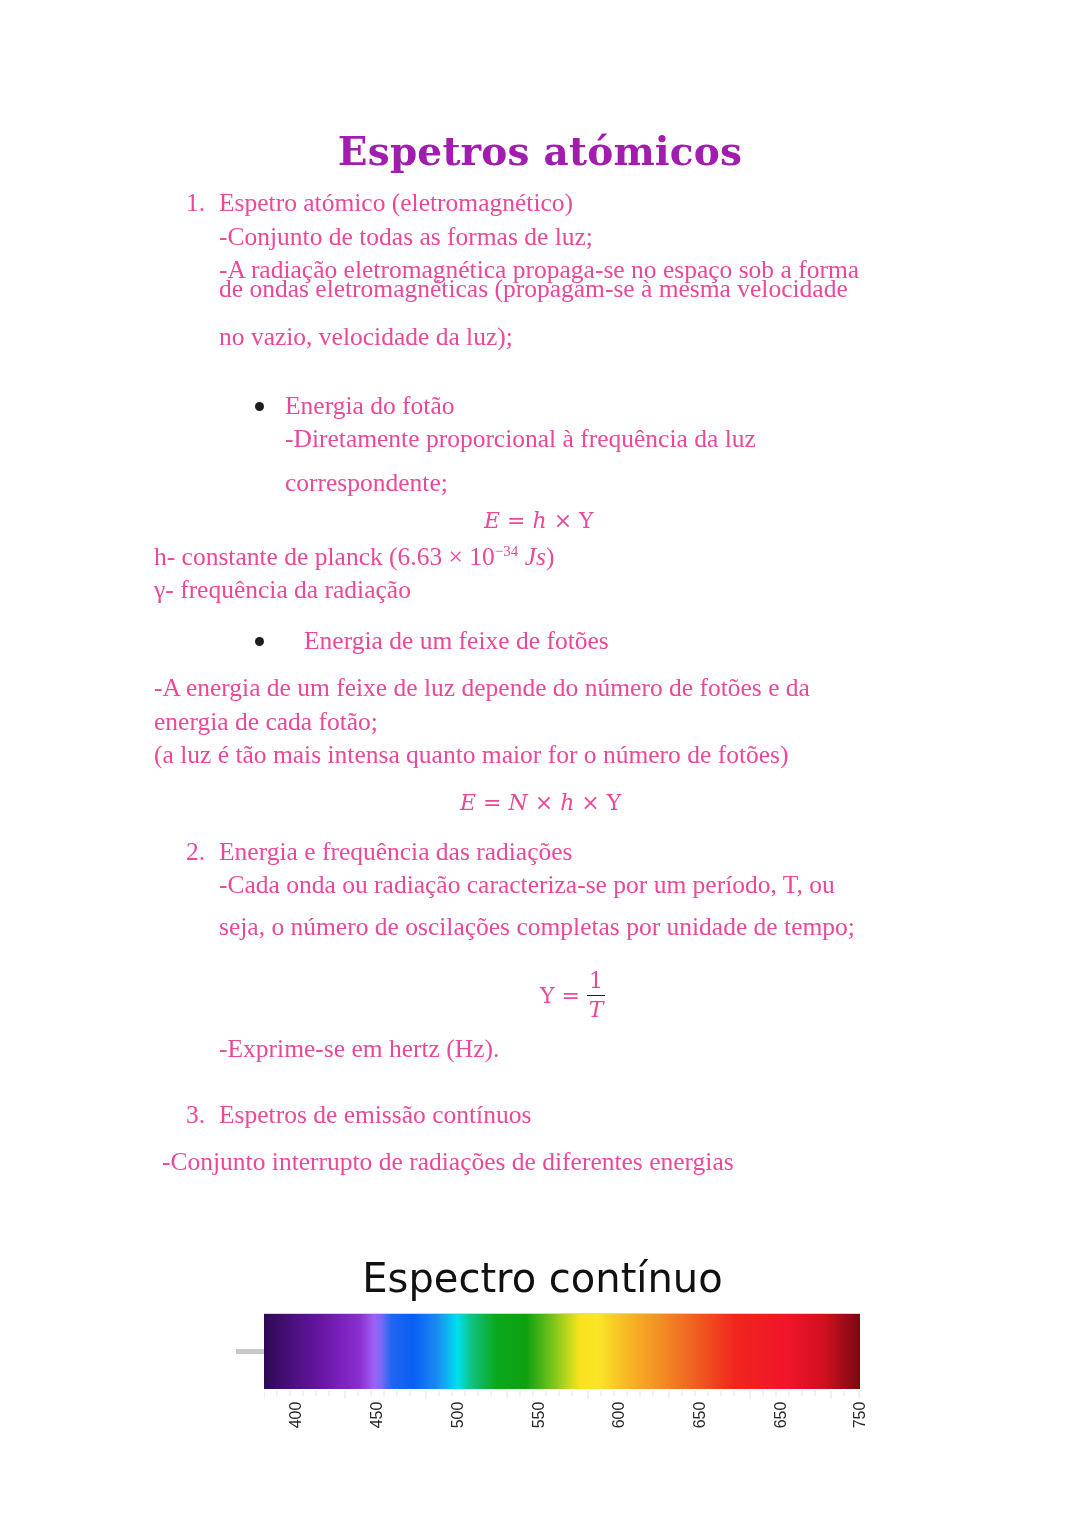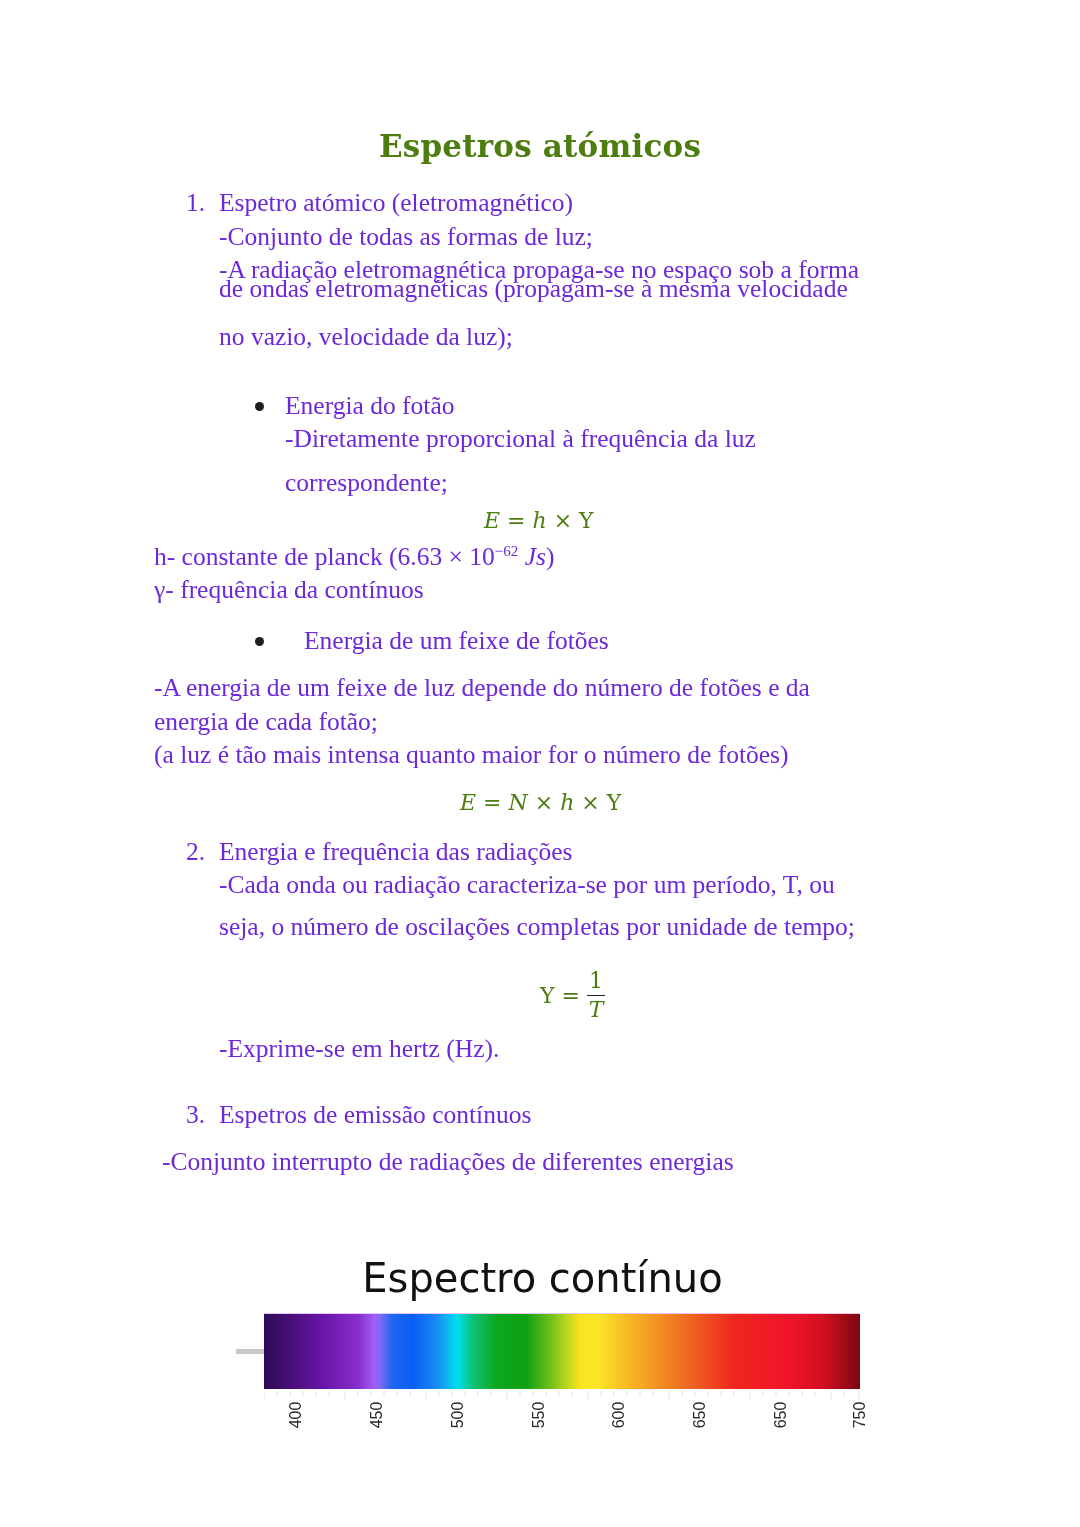--- a/index.html
+++ b/index.html
@@ -5,28 +5,28 @@
     html, body { margin: 0; padding: 0; background: #ffffff; }
     body {
       width: 1080px; height: 1527px; position: relative; overflow: hidden;
       font-family: "DejaVu Serif", "Liberation Serif", serif;
       color: #1a1a1a;
     }
     .abs { position: absolute; white-space: nowrap; }
     .title {
       left: 0; width: 1080px; top: 128px; text-align: center;
       font-family: "DejaVu Serif", serif; font-weight: bold;
-      font-size: 31px; color: #4d7c0f; letter-spacing: 0.2px;
+      font-size: 39px; color: #a21caf; letter-spacing: 0.2px;
     }
-    .txt { font-family: "Liberation Serif", serif; font-size: 25.5px; line-height: 33.5px; color: #6d28d9; }
+    .txt { font-family: "Liberation Serif", serif; font-size: 25.5px; line-height: 33.5px; color: #ec4899; }
     .num { display: inline-block; width: 33px; }
     .bullet {
       position: absolute; width: 9px; height: 9px; border-radius: 50%; background: #1e1e1e;
     }
-    .math { font-family: "DejaVu Serif", serif; font-size: 22px; color: #4d7c0f; }
+    .math { font-family: "DejaVu Serif", serif; font-size: 22px; color: #ec4899; }
     .math i { font-style: italic; }
     .frac { display: inline-block; vertical-align: middle; text-align: center; line-height: 1; }
     .frac .n { display: block; padding: 0 2px 3px 2px; border-bottom: 1.6px solid #1e1e1e; }
     .frac .d { display: block; padding-top: 3px; font-style: italic; }
     sup { font-size: 15px; vertical-align: 9px; line-height: 0; }
 
     .spec-title {
       left: 0; width: 1085px; top: 1255px; text-align: center;
       font-family: "DejaVu Sans", sans-serif; font-size: 40px; color: #111;
     }
@@ -68,23 +68,23 @@
 
 <div class="abs math" style="left:484px; top:508px;">
   <i>E</i>
   <span>=</span>
   <i>h</i>
   <span>×</span>
   <span>Υ</span>
 </div>
 
 <div class="abs txt" style="left:154px; top:540px;">
-  <span>h- constante de planck (6.63 × 10</span><sup>−62</sup>&nbsp;<i>Js</i><span>)</span>
+  <span>h- constante de planck (6.63 × 10</span><sup>−34</sup>&nbsp;<i>Js</i><span>)</span>
 </div>
-<div class="abs txt" style="left:154px; top:573px;">γ- frequência da contínuos</div>
+<div class="abs txt" style="left:154px; top:573px;">γ- frequência da radiação</div>
 
 <span class="bullet" style="left:255px; top:637px;"></span>
 <div class="abs txt" style="left:285px; top:624px;margin-left:19px;">Energia de um feixe de fotões</div>
 <div class="abs txt" style="left:154px; top:671px;">-A energia de um feixe de luz depende do número de fotões e da</div>
 <div class="abs txt" style="left:154px; top:705px;">energia de cada fotão;</div>
 <div class="abs txt" style="left:154px; top:738px;text-align:center;">(a luz é tão mais intensa quanto maior for o número de fotões)</div>
 
 <div class="abs math" style="left:460px; top:790px;">
   <i>E</i>
   <span>=</span>

